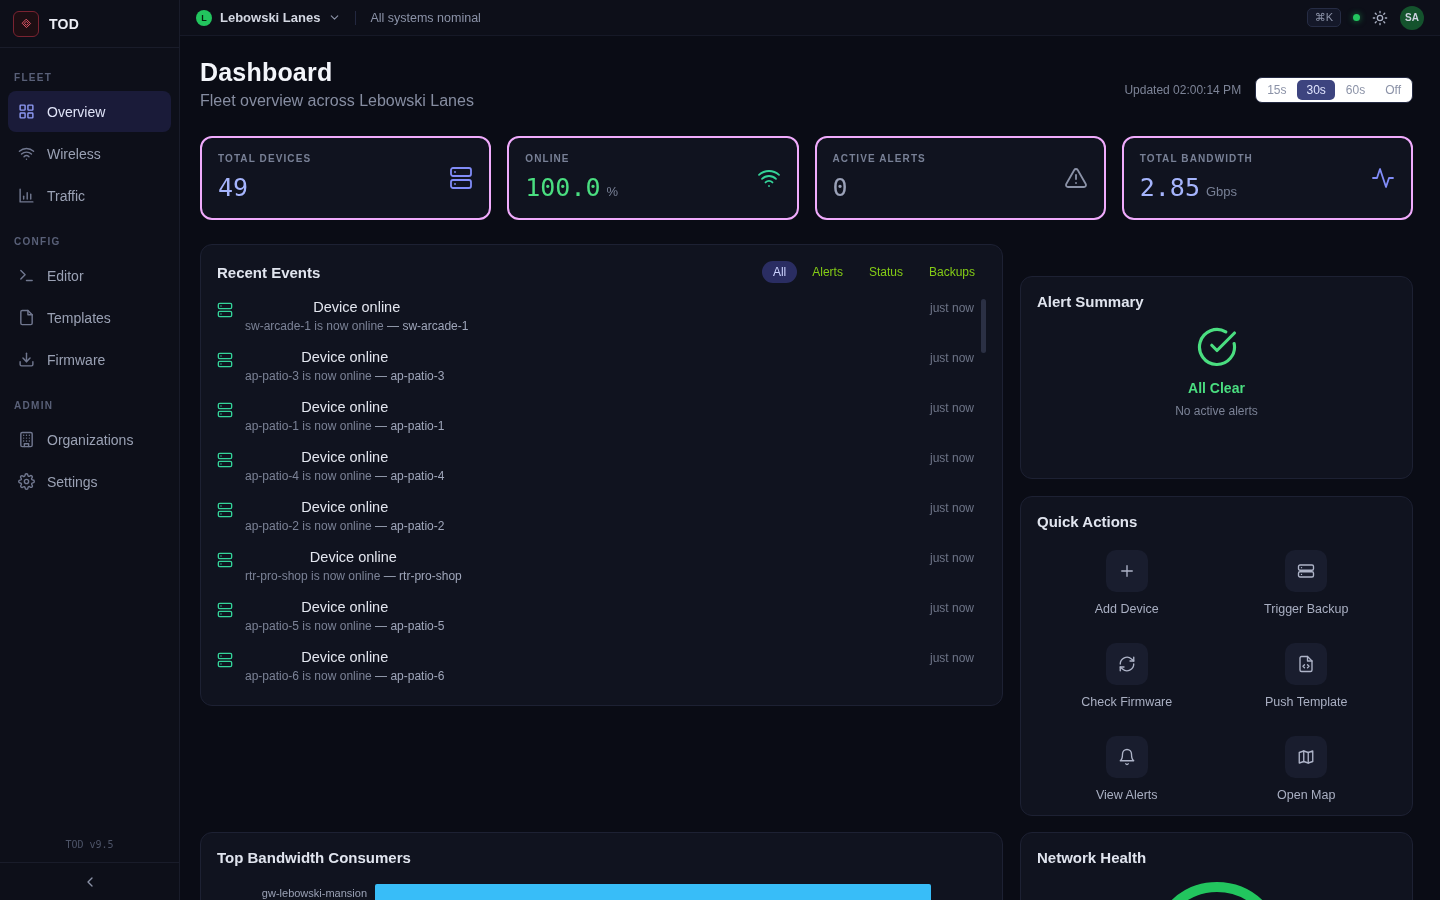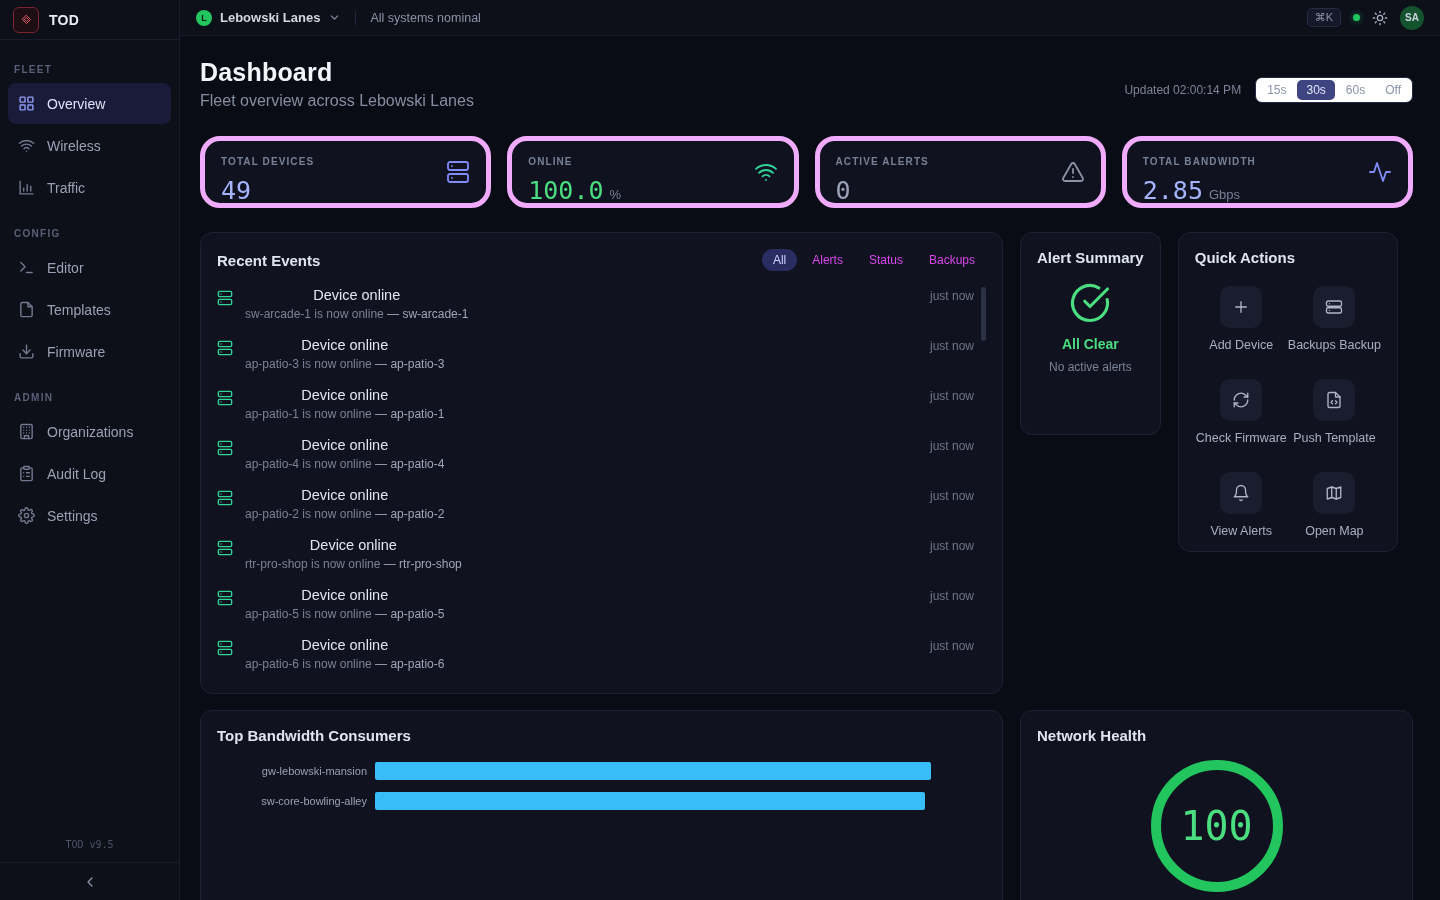--- a/index.html
+++ b/index.html
@@ -8,21 +8,21 @@
     width:1440px; height:900px; overflow:hidden;
     background:#0a0c15; color:#e5e8f0;
     font-family:"Liberation Sans","DejaVu Sans",sans-serif;
   }
   svg.ic { display:block; width:16px; height:16px; }
   button { font-family:inherit; background:none; border:none; cursor:pointer; padding:0; }
 
   
   .sidebar { position:fixed; left:0; top:0; width:180px; height:900px;
     background:#0d0f19; border-right:1px solid #191c2a; display:flex; flex-direction:column; z-index:5; }
-  .logo-row { height:40px; flex-shrink:0; display:flex; align-items:center; gap:10px; padding:0 13px; border-bottom:1px solid #191c2a; }
+  .logo-row { height:48px; flex-shrink:0; display:flex; align-items:center; gap:10px; padding:0 13px; border-bottom:1px solid #191c2a; }
   .logo-badge { width:26px; height:26px; border-radius:6px; background:#1d0e13; border:1px solid #7a2331;
     display:flex; align-items:center; justify-content:center; color:#e05565; flex-shrink:0; }
   .logo-badge svg.ic { width:15px; height:15px; stroke-width:1.6; }
   .logo-text { font-size:14px; font-weight:700; color:#eceef5; letter-spacing:.3px; }
   .nav { flex:1; padding:4px 8px 0; overflow:hidden; }
   .section-label { font-size:10px; font-weight:700; letter-spacing:1.3px; color:#596078; margin:20px 6px 8px; }
   .nav-item { display:flex; align-items:center; gap:12px; padding:12px 10px; margin-bottom:1px;
     border-radius:8px; color:#9aa1b4; font-size:14px; cursor:pointer; }
   .nav-item svg.ic { width:17px; height:17px; color:#717890; flex-shrink:0; }
   .nav-item.active { background:rgba(99,102,241,.15); color:#dfe3f7; }
@@ -53,53 +53,53 @@
   .header-row { display:flex; justify-content:space-between; margin-bottom:26px; }
   h1 { margin:0; font-size:25px; font-weight:700; color:#f3f5fa; letter-spacing:.2px; }
   .subtitle { margin-top:5px; font-size:16px; color:#868da1; }
   .header-controls { display:flex; align-items:center; gap:14px; margin-top:12px; }
   .updated { font-size:12px; color:#7d8497; }
   .seg { display:flex; background:#ffffff; border:1px solid #242a42; border-radius:7px; padding:2px; gap:2px; }
   .seg-btn { font-size:12px; color:#8b92a7; padding:3px 9px; border-radius:5px; }
   .seg-btn.active { background:#3d447f; color:#e2e6ff; }
 
   .stats { display:grid; grid-template-columns:repeat(4,1fr); gap:16px; margin-bottom:24px; }
-  .stat-card { position:relative; height:72px; background:#10131f; border:5px solid #f0abfc; border-radius:20px; padding:15px 16px; }
+  .stat-card { position:relative; height:84px; background:#10131f; border:2px solid #f0abfc; border-radius:12px; padding:15px 16px; }
   .stat-label { font-size:10px; font-weight:700; letter-spacing:1.1px; color:#788096; }
   .stat-value-row { margin-top:9px; display:flex; align-items:baseline; gap:6px; }
   .stat-value { font-family:"DejaVu Sans Mono",monospace; font-size:25px; }
   .stat-value.indigo { color:#a5b4fc; }
   .stat-value.green { color:#4ade80; }
   .stat-value.gray { color:#9aa1b8; }
   .stat-unit { font-size:13px; color:#788096; }
   .stat-icon { position:absolute; right:16px; top:50%; transform:translateY(-50%); width:24px; height:24px; }
   .stat-icon svg.ic { width:100%; height:100%; stroke-width:1.8; }
   .stat-icon.indigo { color:#818cf8; }
   .stat-icon.green { color:#34d399; }
   .stat-icon.gray { color:#8b92a7; }
 
   .main-grid { display:grid; grid-template-columns:1fr 393px; gap:17px; margin-bottom:16px; align-items:start; }
   .card { background:#10131f; border:1px solid #1d2133; border-radius:12px; }
   .card-title { font-size:15px; font-weight:600; color:#e0e4ee; }
 
   .events-card { height:462px; padding:16px; display:flex; flex-direction:column; }
   .card-head { display:flex; align-items:center; justify-content:space-between; margin-bottom:8px; }
   .tabs { display:flex; align-items:center; gap:4px; }
-  .tab { font-size:12px; color:#d946ef; padding:4px 11px; border-radius:999px; }
+  .tab { font-size:12px; color:#84cc16; padding:4px 11px; border-radius:999px; }
   .tab.active { background:rgba(99,102,241,.32); color:#ccd3ff; }
   .events { position:relative; flex:1; overflow:hidden; }
   .thumb { position:absolute; right:0; top:8px; width:5px; height:54px; border-radius:3px; background:#2b3044; }
   .event { display:flex; align-items:flex-start; gap:12px; padding:8px 12px 8px 0;text-align:center; }
   .ev-icon { width:16px; height:16px; color:#34d399; flex-shrink:0; margin-top:3px; }
   .ev-title { font-size:14.5px; color:#e3e6ef; }
   .ev-detail { font-size:12px; color:#7b8296; margin-top:4px; }
   .ev-device { color:#9fa6ba; }
   .ev-time { margin-left:auto; font-size:12px; color:#6e7588; padding-top:2px; flex-shrink:0; }
 
-  .right-col { display:flex; gap:17px; }
+  .right-col { display:flex; flex-direction:column; gap:17px;margin-top:32px; }
   .alert-card { height:203px; padding:16px; }
   .alert-center { display:flex; flex-direction:column; align-items:center; margin-top:16px; }
   .check svg.ic { width:42px; height:42px; color:#4ade80; stroke-width:1.8; }
   .all-clear { margin-top:12px; font-size:14px; font-weight:600; color:#4ade80; }
   .no-alerts { margin-top:8px; font-size:12px; color:#7b8296; }
 
   .qa-card { height:320px; padding:16px; }
   .qa-grid { display:grid; grid-template-columns:1fr 1fr; row-gap:27px; margin-top:20px; justify-items:center; }
   .qa { display:flex; flex-direction:column; align-items:center; gap:10px; cursor:pointer; }
   .qa-box { width:42px; height:42px; border-radius:10px; background:#191d2e; display:flex; align-items:center; justify-content:center; color:#aeb4c8; }
@@ -184,28 +184,20 @@
         <span>Firmware</span>
       </div>
       <div class="section-label">ADMIN</div>
       <div class="nav-item">
         <svg class="ic " viewBox="0 0 24 24" fill="none" stroke="currentColor" stroke-width="2" stroke-linecap="round" stroke-linejoin="round">
           <rect x="4" y="2" width="16" height="20" rx="2"></rect>
           <path d="M9 22v-4h6v4"></path>
           <path d="M8 6h.01M12 6h.01M16 6h.01M8 10h.01M12 10h.01M16 10h.01M8 14h.01M12 14h.01M16 14h.01"></path>
         </svg>
         <span>Organizations</span>
-      </div>
-      <div class="nav-item">
-        <svg class="ic " viewBox="0 0 24 24" fill="none" stroke="currentColor" stroke-width="2" stroke-linecap="round" stroke-linejoin="round">
-          <rect x="8" y="2" width="8" height="4" rx="1"></rect>
-          <path d="M16 4h2a2 2 0 0 1 2 2v14a2 2 0 0 1-2 2H6a2 2 0 0 1-2-2V6a2 2 0 0 1 2-2h2"></path>
-          <path d="M12 11h4M12 16h4M8 11h.01M8 16h.01"></path>
-        </svg>
-        <span>Audit Log</span>
       </div>
       <div class="nav-item">
         <svg class="ic " viewBox="0 0 24 24" fill="none" stroke="currentColor" stroke-width="2" stroke-linecap="round" stroke-linejoin="round">
           <circle cx="12" cy="12" r="3"></circle>
           <path d="M19.4 15a1.65 1.65 0 0 0 .33 1.82l.06.06a2 2 0 1 1-2.83 2.83l-.06-.06a1.65 1.65 0 0 0-1.82-.33 1.65 1.65 0 0 0-1 1.51V21a2 2 0 1 1-4 0v-.09a1.65 1.65 0 0 0-1-1.51 1.65 1.65 0 0 0-1.82.33l-.06.06a2 2 0 1 1-2.83-2.83l.06-.06a1.65 1.65 0 0 0 .33-1.82 1.65 1.65 0 0 0-1.51-1H3a2 2 0 1 1 0-4h.09a1.65 1.65 0 0 0 1.51-1 1.65 1.65 0 0 0-.33-1.82l-.06-.06a2 2 0 1 1 2.83-2.83l.06.06a1.65 1.65 0 0 0 1.82.33h0a1.65 1.65 0 0 0 1-1.51V3a2 2 0 1 1 4 0v.09a1.65 1.65 0 0 0 1 1.51h0a1.65 1.65 0 0 0 1.82-.33l.06-.06a2 2 0 1 1 2.83 2.83l-.06.06a1.65 1.65 0 0 0-.33 1.82v0a1.65 1.65 0 0 0 1.51 1H21a2 2 0 1 1 0 4h-.09a1.65 1.65 0 0 0-1.51 1z"></path>
         </svg>
         <span>Settings</span>
       </div>
     </nav>
   <div class="side-version">TOD v9.5</div>
@@ -468,21 +460,21 @@
             </div>
             <div class="qa">
               <div class="qa-box">
                 <svg class="ic " viewBox="0 0 24 24" fill="none" stroke="currentColor" stroke-width="2" stroke-linecap="round" stroke-linejoin="round">
                   <rect x="2" y="4" width="20" height="7" rx="2"></rect>
                   <rect x="2" y="13" width="20" height="7" rx="2"></rect>
                   <line x1="6" y1="7.5" x2="6.01" y2="7.5"></line>
                   <line x1="6" y1="16.5" x2="6.01" y2="16.5"></line>
                 </svg>
               </div>
-              <div class="qa-label">Backups Backup</div>
+              <div class="qa-label">Trigger Backup</div>
             </div>
             <div class="qa">
               <div class="qa-box">
                 <svg class="ic " viewBox="0 0 24 24" fill="none" stroke="currentColor" stroke-width="2" stroke-linecap="round" stroke-linejoin="round">
                   <path d="M3 12a9 9 0 0 1 15-6.7L21 8"></path>
                   <path d="M21 3v5h-5"></path>
                   <path d="M21 12a9 9 0 0 1-15 6.7L3 16"></path>
                   <path d="M3 21v-5h5"></path>
                 </svg>
               </div>

